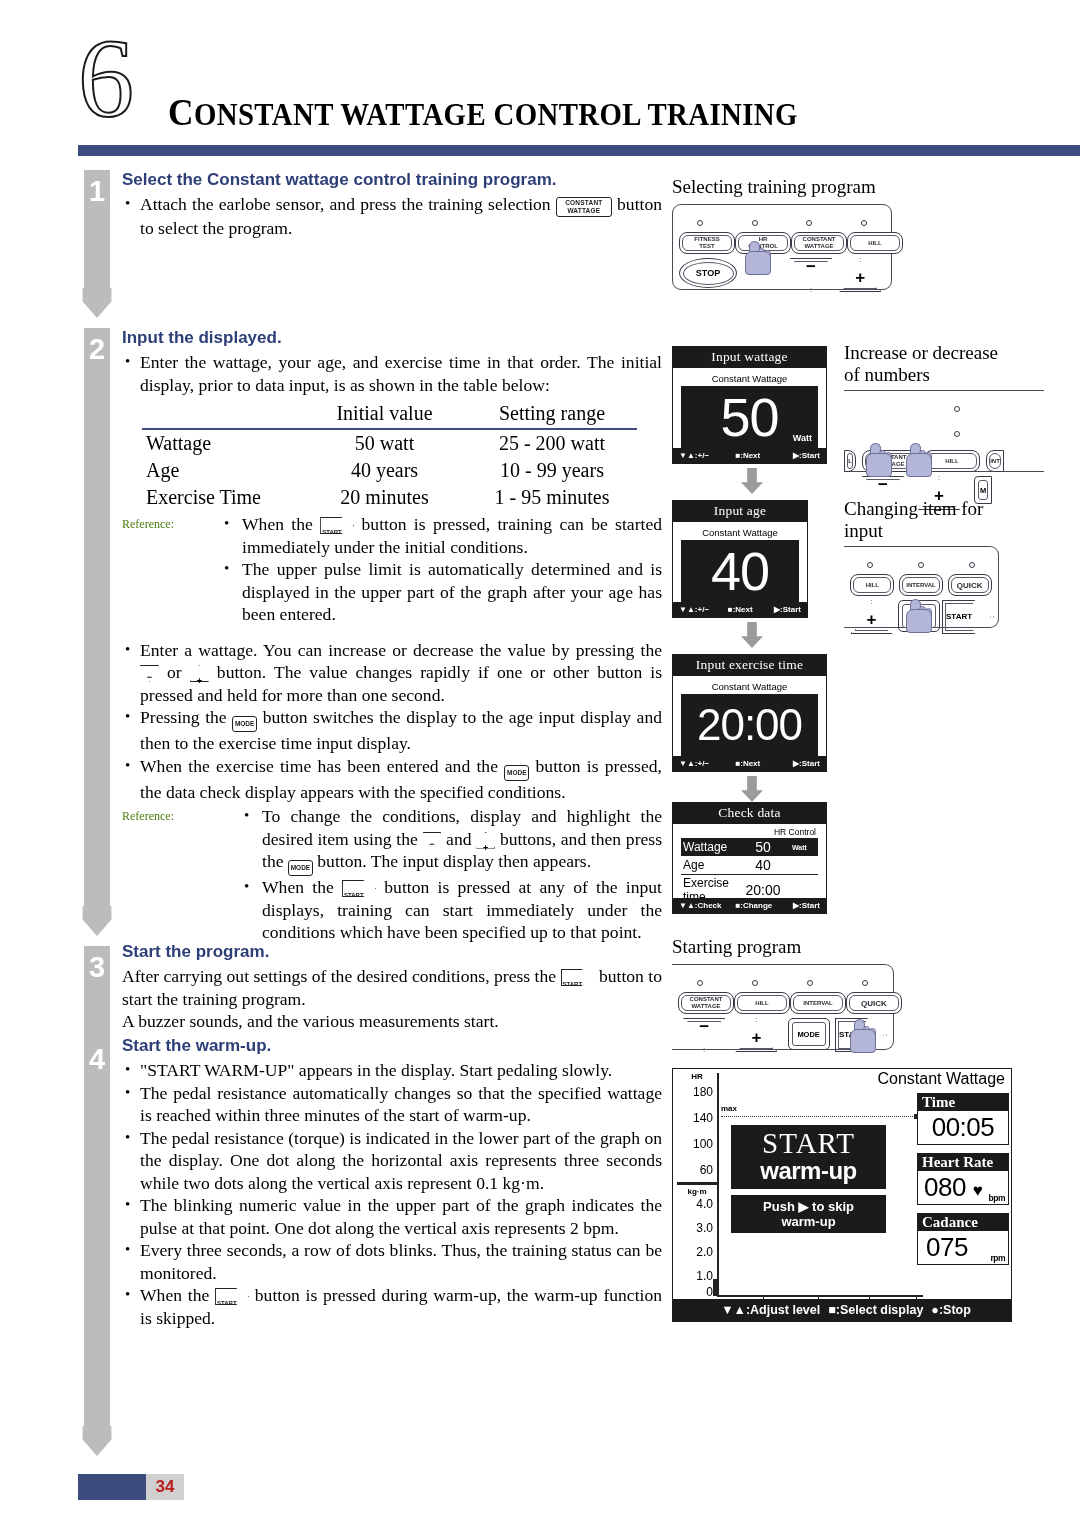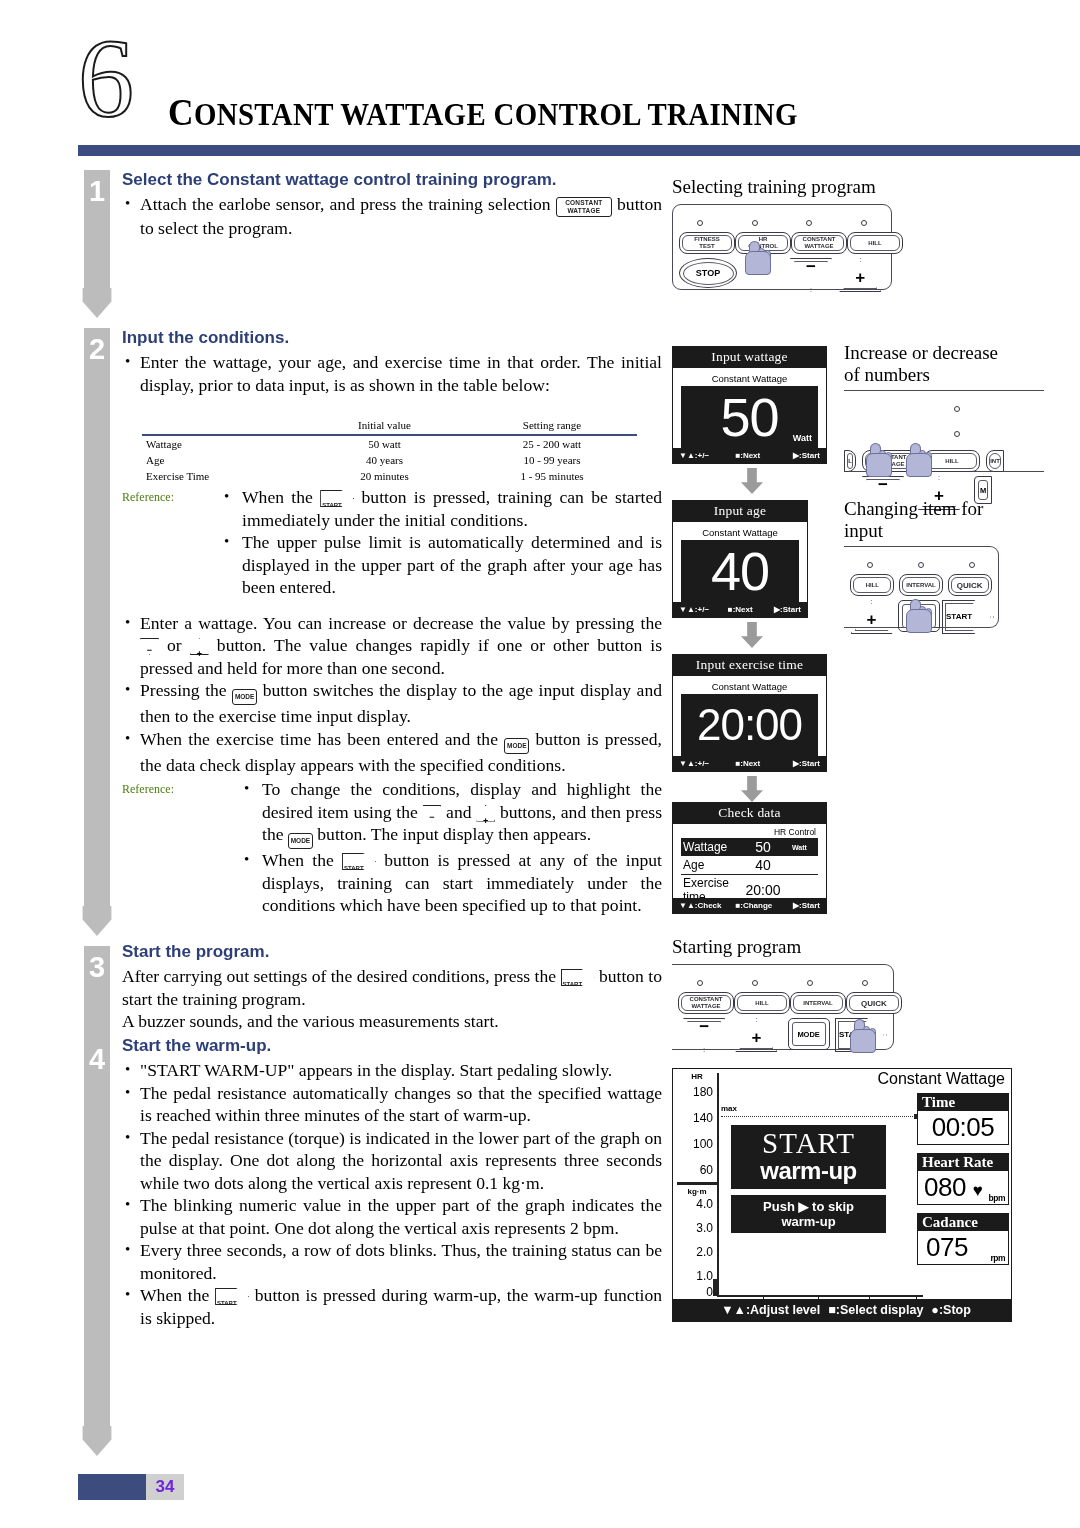--- a/index.html
+++ b/index.html
@@ -76,22 +76,22 @@
     font-size:17.6px; line-height:22.5px;
     text-align:justify;
     margin-bottom:0px;
   }
   ul.bullets > li:before {
     content:"\2022"; position:absolute; left:3px; top:-1px; font-size:15px;
   }
 
   
   table.vals {
-    border-collapse:collapse; margin:22px 0 2px 20px; width:495px;
-    font-family:"Liberation Serif", serif; font-size:11px;
+    border-collapse:collapse; margin:5px 0 2px 20px; width:495px;
+    font-family:"Liberation Serif", serif; font-size:20px;
   }
   table.vals th {
     font-weight:normal; text-align:center; padding:1px 4px 3px 4px;
   }
   table.vals tr.hdr th { border-bottom:2.2px solid #3d4c7e; }
   table.vals td { padding:2px 4px; }
   table.vals td.label { text-align:left; width:160px; }
   table.vals td.c1 { text-align:center; width:165px; }
   table.vals td.c2 { text-align:center; }
 
@@ -360,21 +360,21 @@
     position:absolute; left:0; right:0; bottom:0; height:22px;
     background:#1b1b1b; color:#fff; display:flex;
     align-items:center; justify-content:center; gap:8px;
     font-family:"Liberation Sans", sans-serif; font-weight:bold; font-size:12.5px;padding-left:8px;
   }
 
   
   #pagebar { position:absolute; left:78px; bottom:28px; width:68px; height:26px; background:#3d4c7e; }
   #pagenum {
     position:absolute; left:146px; bottom:28px; width:38px; height:26px;
-    background:#d0d0d0; color:#6d28d9;
+    background:#d0d0d0; color:#b91c1c;
     font-family:"Liberation Sans", sans-serif; font-weight:bold; font-size:17px;
     display:flex; align-items:center; justify-content:center;
   }
 </style>
 </head>
 <body>
 
 <div id="header">
   <div id="chapter-num">6</div>
   <div id="chapter-title"><span class="cap">C</span><span>ONSTANT WATTAGE CONTROL TRAINING</span></div>
@@ -403,21 +403,21 @@
   <div class="step-block" style="top:0px;">
     <h2 class="step-title">Select the Constant wattage control training program.</h2>
     <ul class="bullets">
       <li><span>Attach the earlobe sensor, and press the training selection</span>
         <span class="key cw"><span>CONSTANT</span><br><span>WATTAGE</span></span>
         <span>button to select the program.</span></li>
     </ul>
   </div>
 
   <div class="step-block" style="top:158px;">
-    <h2 class="step-title">Input the conditions.</h2>
+    <h2 class="step-title">Input the displayed.</h2>
     <ul class="bullets">
       <li>Enter the wattage, your age, and exercise time in that order. The initial display, prior to data input, is as shown in the table below:</li>
     </ul>
 
     <table class="vals">
       <tbody>
           <tr class="hdr">
         <th></th>
         <th>Initial value</th>
         <th>Setting range</th>

